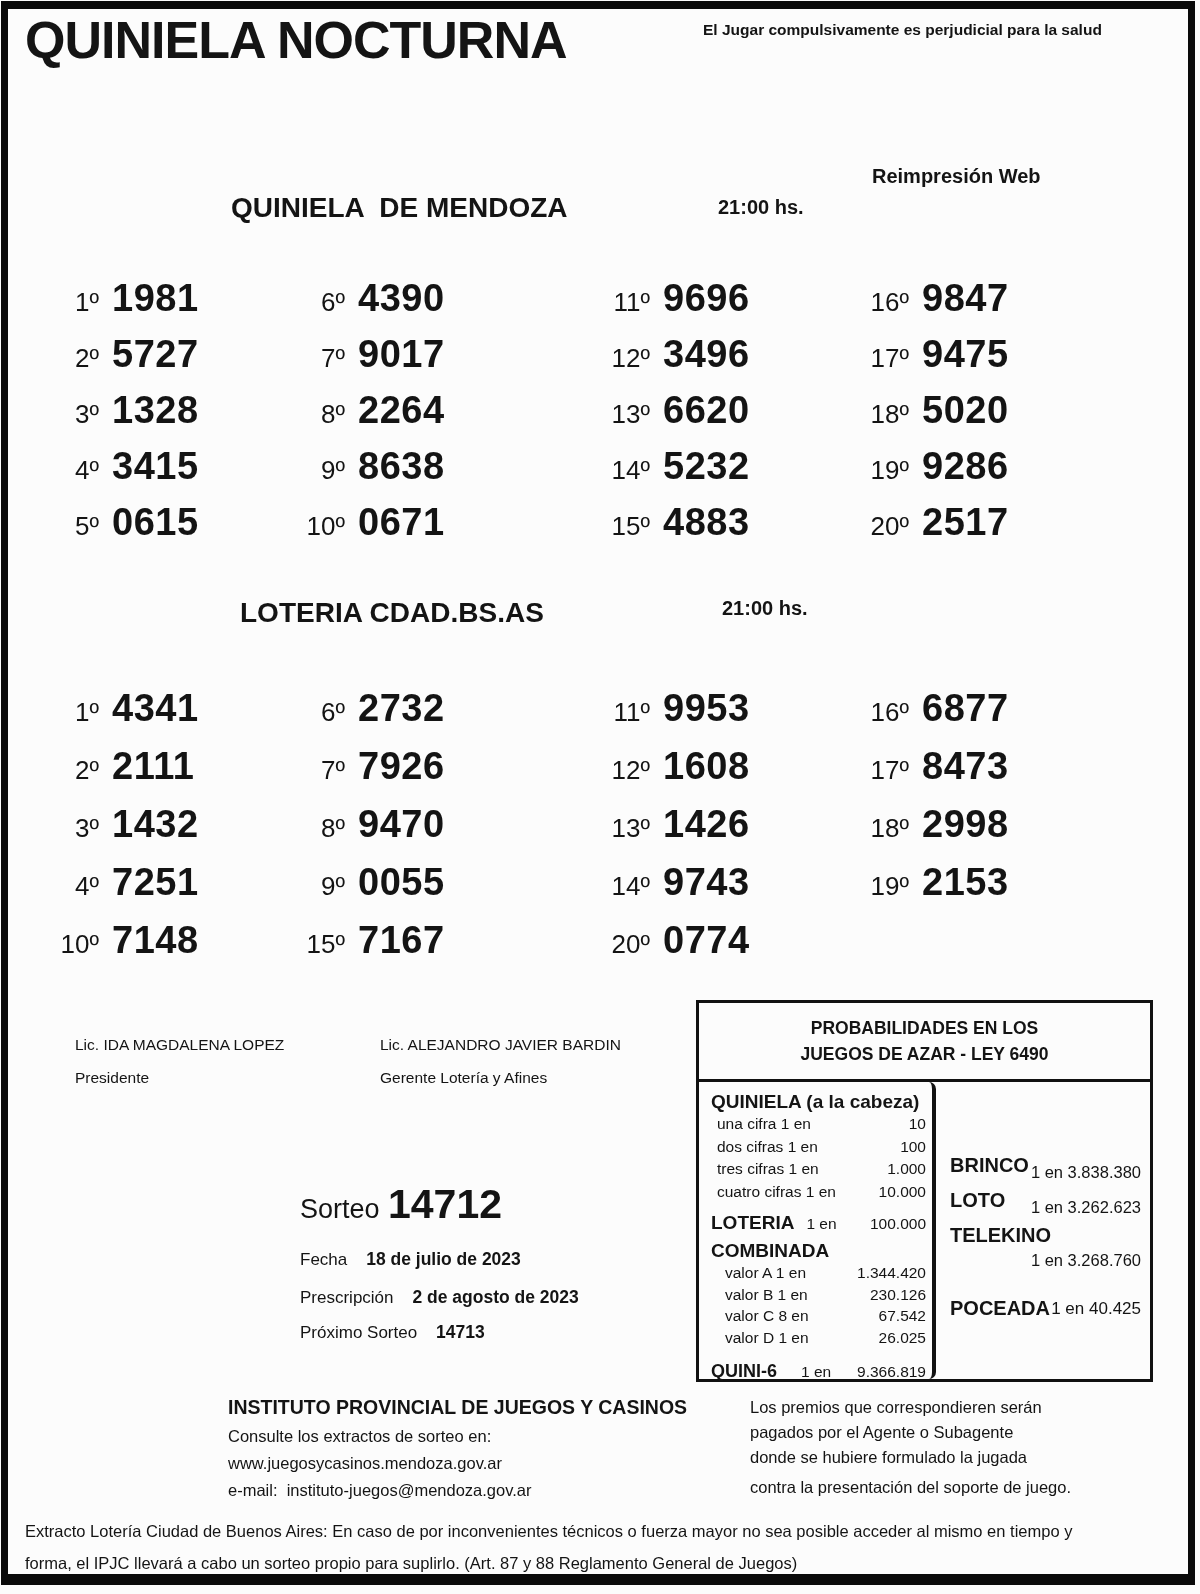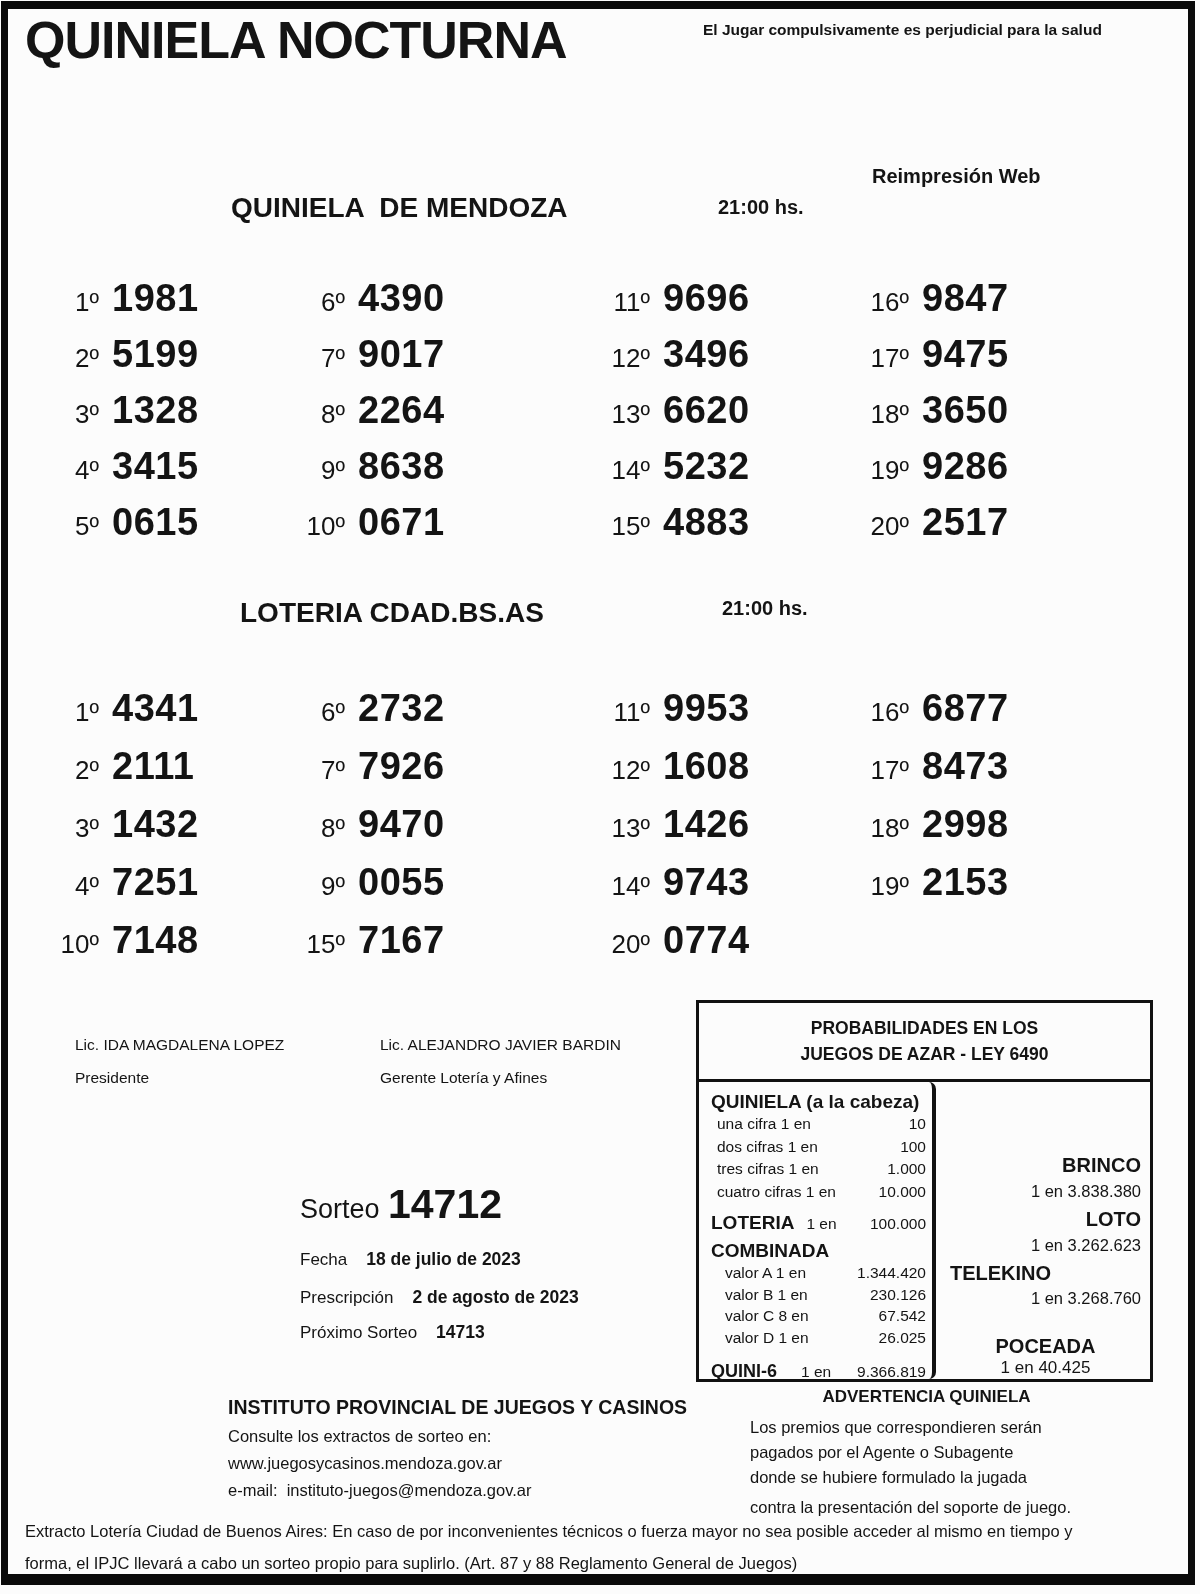--- a/index.html
+++ b/index.html
@@ -62,21 +62,21 @@
   .loteria-row .big { font-size:19px; font-weight:bold; }
   .loteria-row .mid { font-size:15.5px; margin-left:12px; }
   .loteria-row .val { font-size:15.5px; margin-left:auto; }
   .combinada-header { font-size:19px; font-weight:bold; margin-top:6px; }
   .valor-row { display:flex; justify-content:space-between; font-size:15.5px; line-height:21.5px; padding-left:14px; }
   .quini-row { display:flex; align-items:baseline; margin-top:13px; }
   .quini-row .big { font-size:18px; font-weight:bold; }
   .quini-row .mid { font-size:15.5px; margin-left:24px; }
   .quini-row .val { font-size:15.5px; margin-left:auto; }
 
-  .game-row { display:flex; justify-content:space-between; align-items:flex-end;flex-direction:column; }
+  .game-row { display:flex; justify-content:space-between; align-items:flex-end; }
   .game-name { font-size:20px; font-weight:bold; }
   .game-odds { font-size:16.5px; position:relative; top:5px; }
   .game-odds-line { text-align:right; font-size:16.5px; margin-top:4px; }
   .mt12 { margin-top:12px; }
   .poceada-row { margin-top:27px; align-items:center; }
   .poceada-row .game-odds { top:0; font-size:17px; }
 
   .advertencia { left:700px; top:1387px; width:453px; }
   .advertencia .a-title { text-align:center; font-size:17px; font-weight:bold; }
   .advertencia .a-line { font-size:16.5px; line-height:25px; padding-left:50px; }
@@ -100,28 +100,28 @@
 <div class="abs reimpresion">Reimpresión Web</div>
 
 <div class="abs section-header" style="left:231px; top:192px;">QUINIELA  DE MENDOZA</div>
 <div class="abs time-label" style="left:718px; top:196px;">21:00 hs.</div>
 
 <div class="results-grid" style="top:270px;">
   <div class="cell"><span class="pos">1º</span><span class="num">1981</span></div>
   <div class="cell"><span class="pos">6º</span><span class="num">4390</span></div>
   <div class="cell"><span class="pos">11º</span><span class="num">9696</span></div>
   <div class="cell"><span class="pos">16º</span><span class="num">9847</span></div>
-  <div class="cell"><span class="pos">2º</span><span class="num">5199</span></div>
+  <div class="cell"><span class="pos">2º</span><span class="num">5727</span></div>
   <div class="cell"><span class="pos">7º</span><span class="num">9017</span></div>
   <div class="cell"><span class="pos">12º</span><span class="num">3496</span></div>
   <div class="cell"><span class="pos">17º</span><span class="num">9475</span></div>
   <div class="cell"><span class="pos">3º</span><span class="num">1328</span></div>
   <div class="cell"><span class="pos">8º</span><span class="num">2264</span></div>
   <div class="cell"><span class="pos">13º</span><span class="num">6620</span></div>
-  <div class="cell"><span class="pos">18º</span><span class="num">3650</span></div>
+  <div class="cell"><span class="pos">18º</span><span class="num">5020</span></div>
   <div class="cell"><span class="pos">4º</span><span class="num">3415</span></div>
   <div class="cell"><span class="pos">9º</span><span class="num">8638</span></div>
   <div class="cell"><span class="pos">14º</span><span class="num">5232</span></div>
   <div class="cell"><span class="pos">19º</span><span class="num">9286</span></div>
   <div class="cell"><span class="pos">5º</span><span class="num">0615</span></div>
   <div class="cell"><span class="pos">10º</span><span class="num">0671</span></div>
   <div class="cell"><span class="pos">15º</span><span class="num">4883</span></div>
   <div class="cell"><span class="pos">20º</span><span class="num">2517</span></div>
 </div>
 
@@ -241,21 +241,20 @@
       </div>
       <div class="game-row poceada-row">
         <span class="game-name">POCEADA</span>
         <span class="game-odds">1 en 40.425</span>
       </div>
     </div>
   </div>
 </div>
 
 <div class="abs advertencia">
-  <div class="a-title">ADVERTENCIA QUINIELA</div>
   <div class="a-line a-first">Los premios que correspondieren serán</div>
   <div class="a-line">pagados por el Agente o Subagente</div>
   <div class="a-line">donde se hubiere formulado la jugada</div>
   <div class="a-line a-last">contra la presentación del soporte de juego.</div>
 </div>
 
 <div class="abs institute">
   <div class="i-name">INSTITUTO PROVINCIAL DE JUEGOS Y CASINOS</div>
   <div class="i-line">Consulte los extractos de sorteo en:</div>
   <div class="i-line">www.juegosycasinos.mendoza.gov.ar</div>

